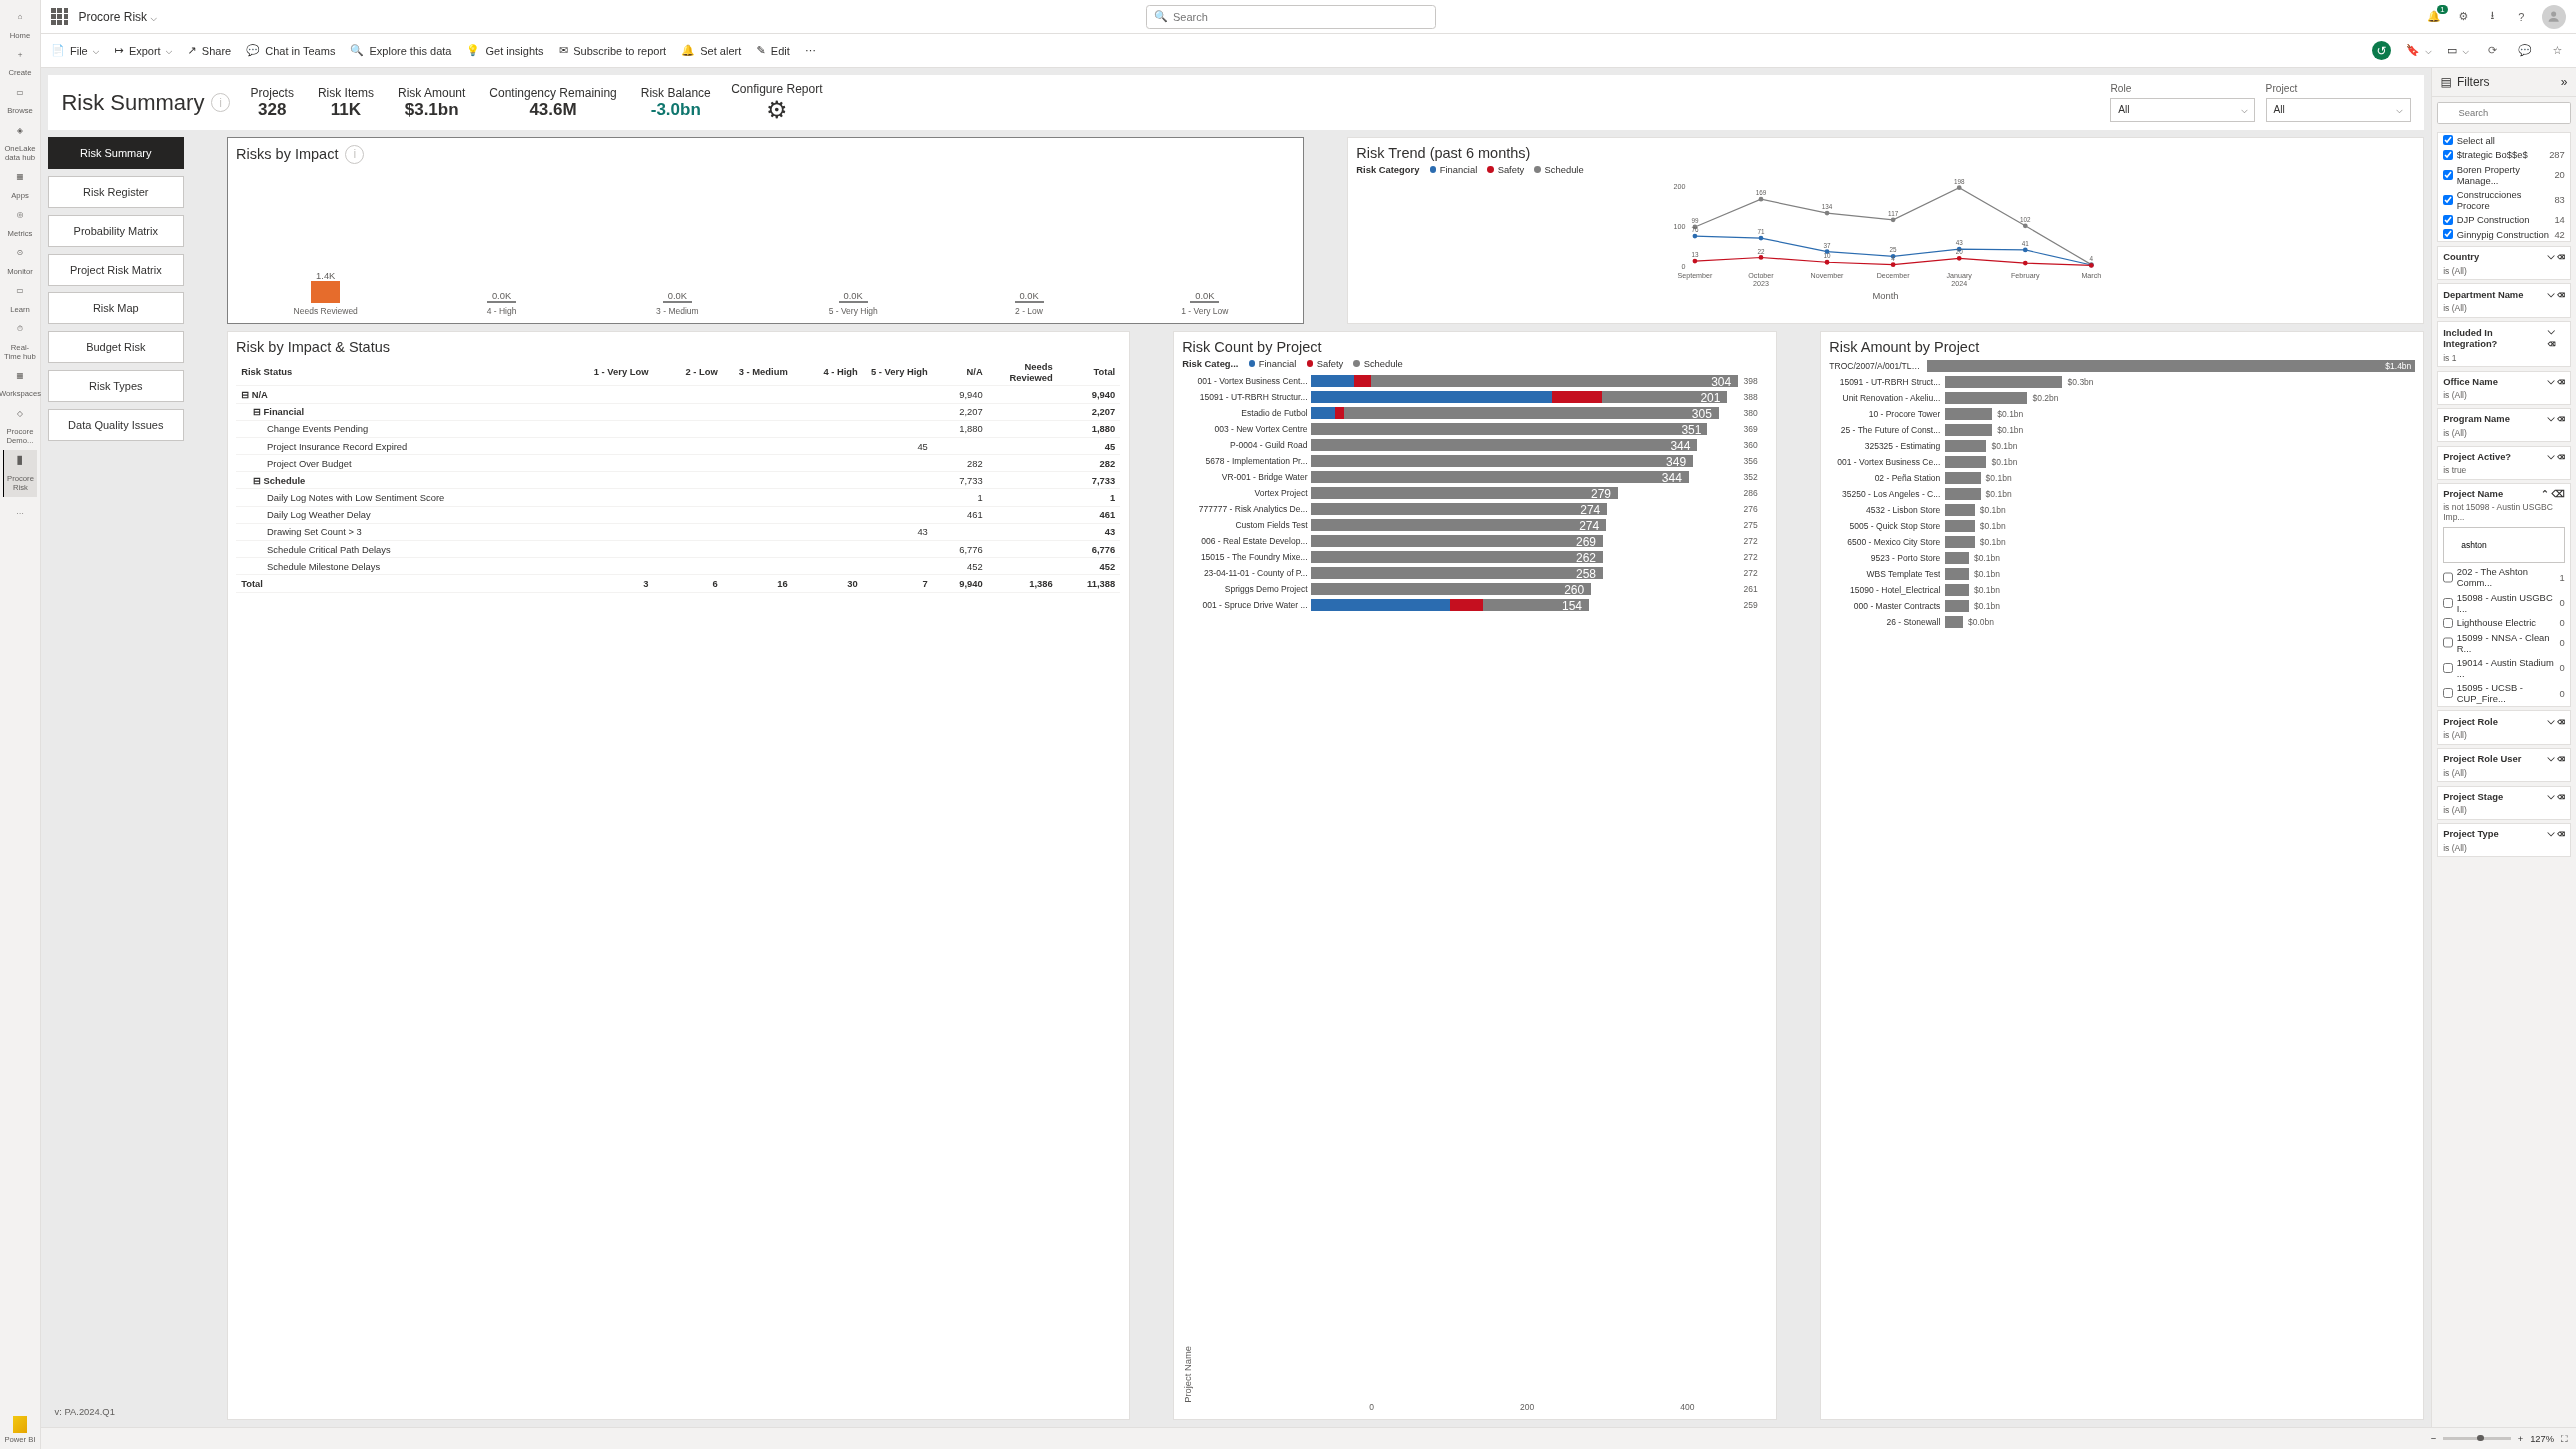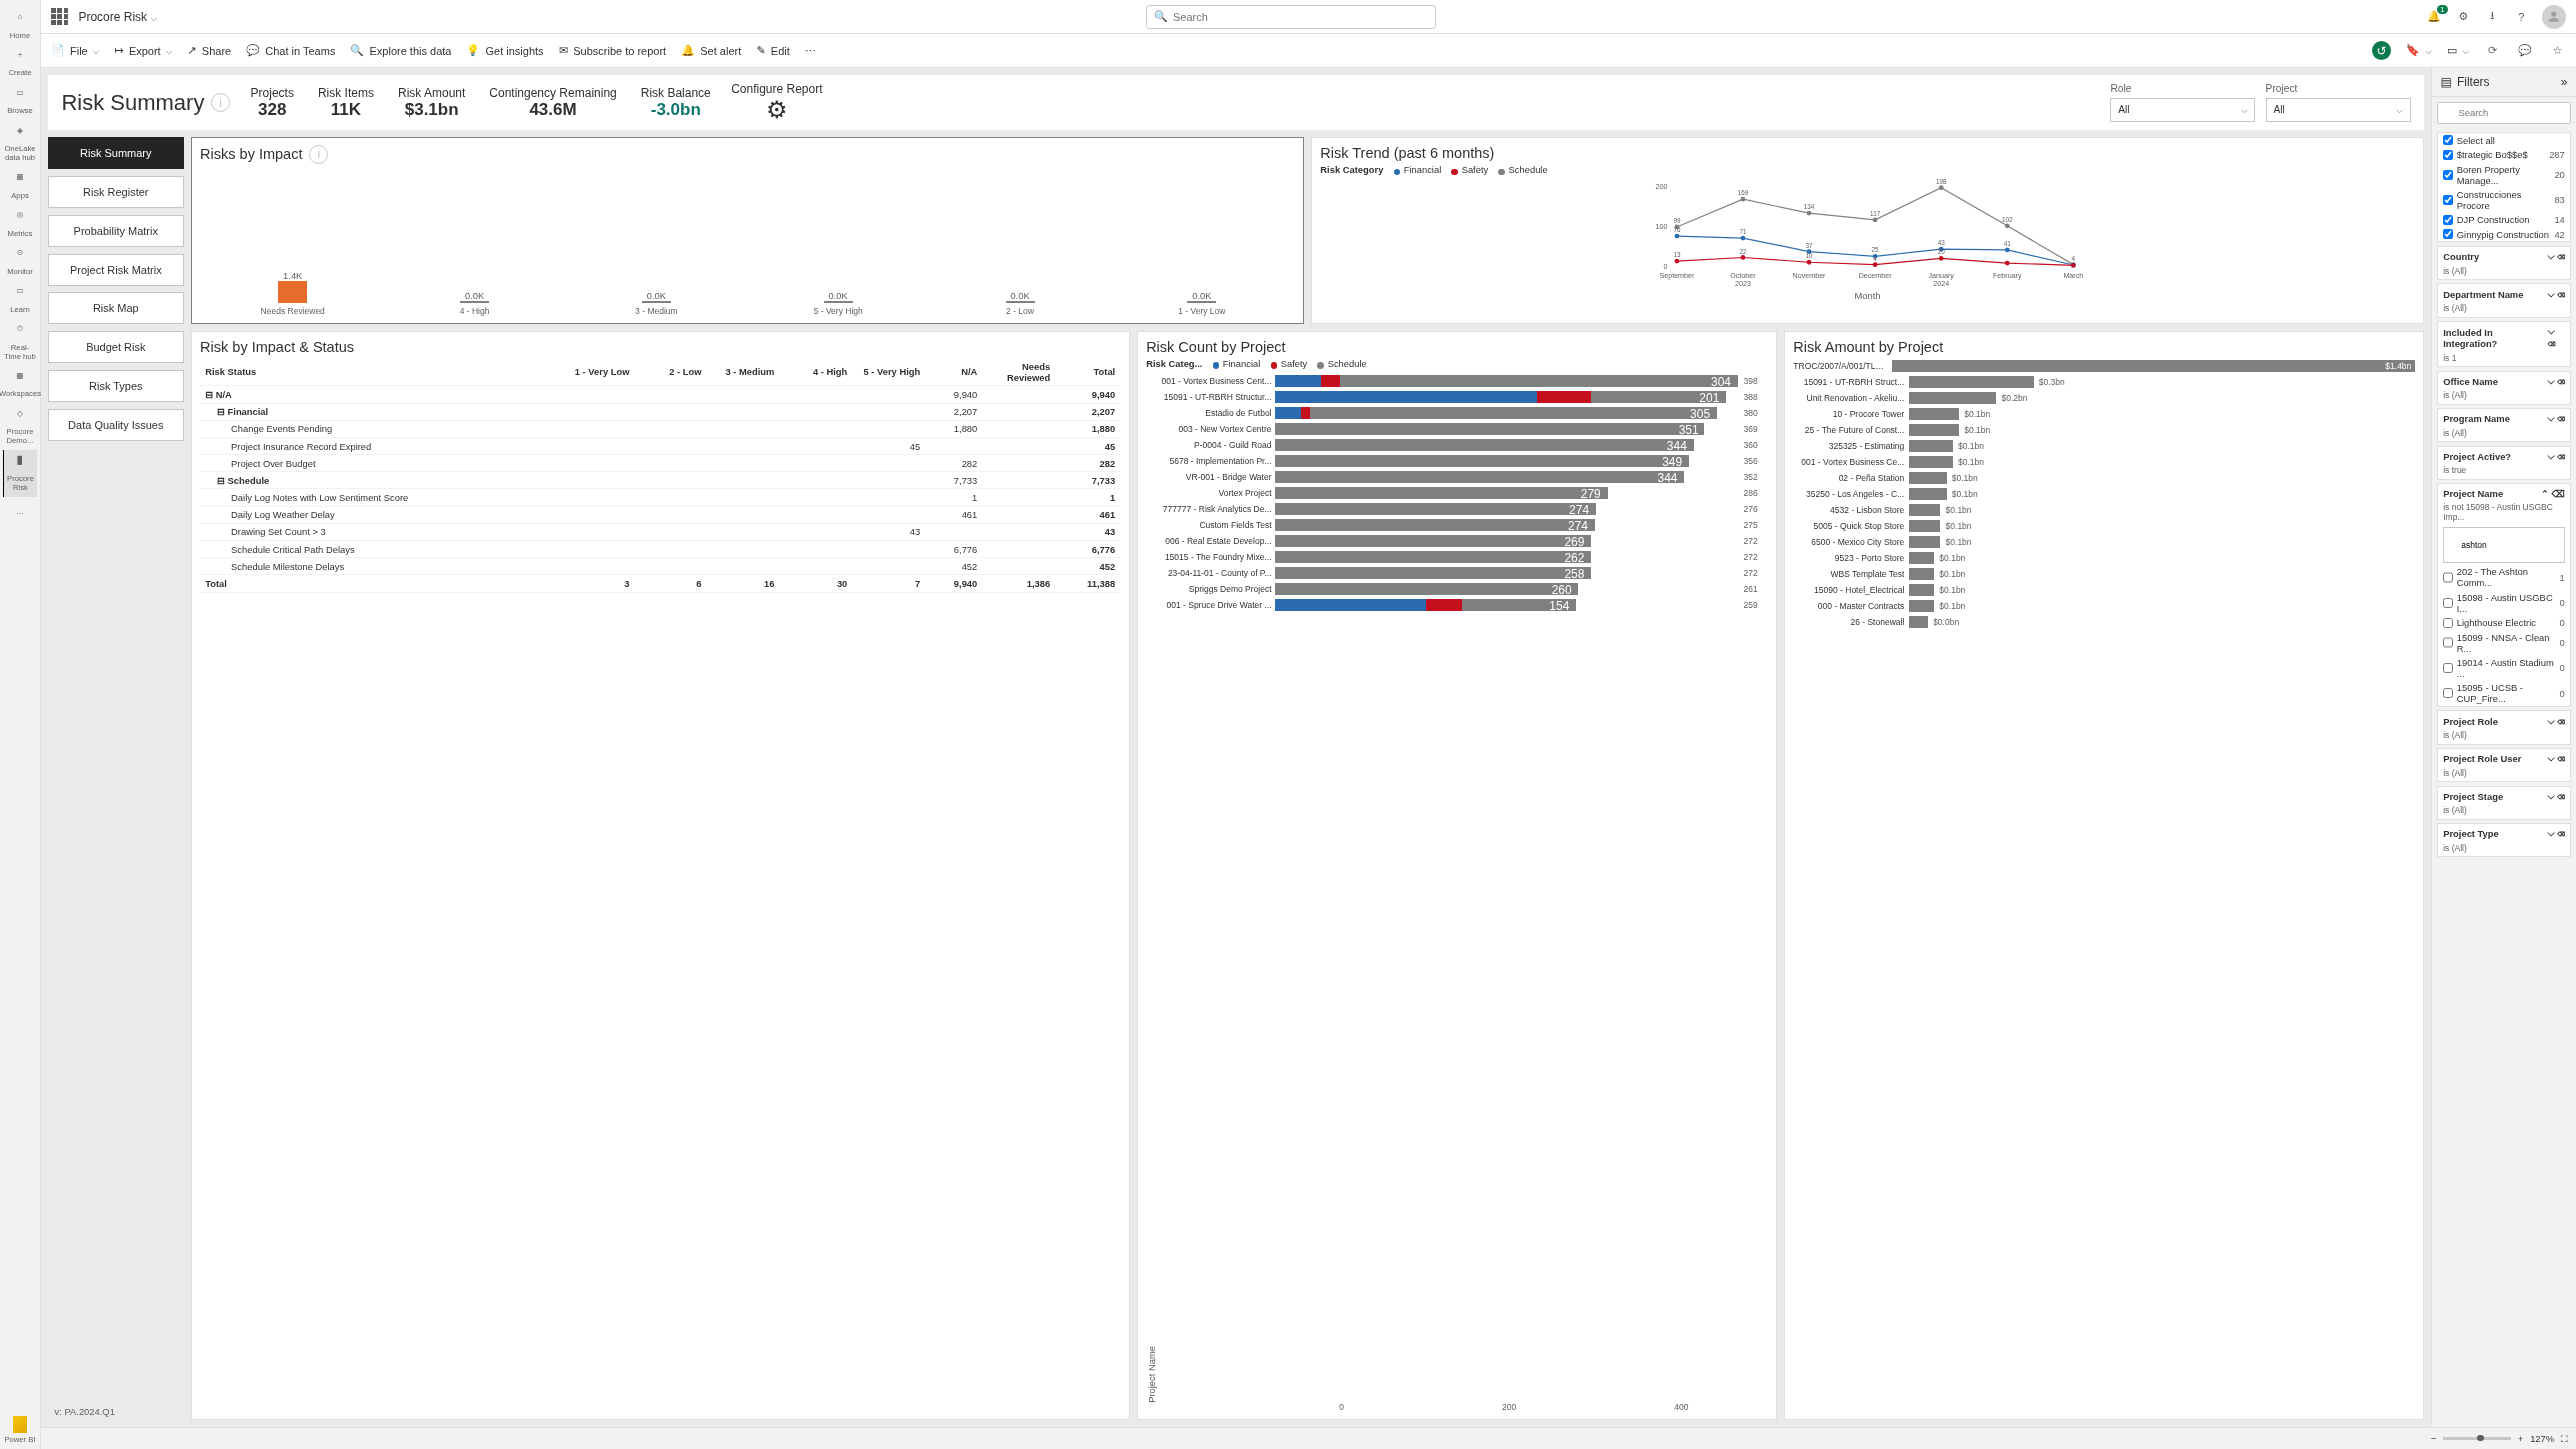--- a/index.html
+++ b/index.html
@@ -52,34 +52,34 @@
 .slicer-label { font-size: 10.2px; color: #605e5c; }
 .slicer-box { border: 0.9px solid #c8c6c4; background: #fff; height: 24px; display: flex; align-items: center; justify-content: space-between; padding: 0 6.8px; font-size: 10.2px; cursor: pointer; }
 
 
 .grid { flex: 1; display: grid; grid-template-columns: 136px 1fr 1fr; grid-template-rows: 187px 1fr; gap: 6.8px; min-height: 0; }
 .nav-pane { grid-row: 1 / 3; display: flex; flex-direction: column; gap: 6.8px; }
 .nav-btn { background: #fff; border: 0.9px solid #c8c6c4; height: 32px; display: flex; align-items: center; justify-content: center; font-size: 11px; cursor: pointer; }
 .nav-btn.active { background: #252423; color: #fff; border-color: #252423; }
 .version { margin-top: auto; font-size: 9.4px; color: #605e5c; padding: 3.4px 6.8px; }
 
-.card { background: #fff; border: 0.9px solid #e1dfdd; padding: 6.8px 8.5px; overflow: hidden; display: flex; flex-direction: column; }
+.card { background: #fff; border: 0.9px solid #e1dfdd; padding: 6.8px 8.5px; overflow: hidden; display: flex; flex-direction: column; margin-left: 36px; }
 .card-title { font-size: 14.5px; font-weight: 400; margin-bottom: 3.4px; display: flex; align-items: center; gap: 6.8px; }
 
 
 .impact-chart { flex: 1; display: flex; align-items: flex-end; gap: 10.2px; padding: 3.4px 6.8px 0; }
 .impact-bar { flex: 1; display: flex; flex-direction: column; align-items: center; }
 .impact-bar .barval { font-size: 9.4px; color: #605e5c; }
 .impact-bar .bar { width: 29px; background: #808080; }
 .impact-bar .barlbl { font-size: 8.5px; color: #605e5c; text-align: center; margin-top: 3.4px; }
 
 
 .trend-card { grid-column: 3; }
 .legend { display: flex; gap: 10.2px; font-size: 9.4px; margin-bottom: 3.4px; align-items: center;}
-.legend-item { display: flex; align-items: flex-end; gap: 3.4px; }
+.legend-item { display: flex; align-items: center; gap: 3.4px; }
 .dot { width: 6.8px; height: 6.8px; border-radius: 50%; }
 .trend-svg { width: 100%; height: 111px; }
 
 
 .bottom { grid-column: 2 / 4; display: grid; grid-template-columns: 1.1fr 0.75fr 0.75fr; gap: 6.8px; min-height: 0; }
 .matrix { overflow: auto; font-size: 9.4px; }
 .matrix table { width: 100%; border-collapse: collapse; }
 .matrix th, .matrix td { padding: 2.6px 5.1px; text-align: right; border-bottom: 0.9px solid #f3f2f1; white-space: nowrap; }
 .matrix th:first-child, .matrix td:first-child { text-align: left; white-space: normal; }
 .matrix .grp { font-weight: 600; }

